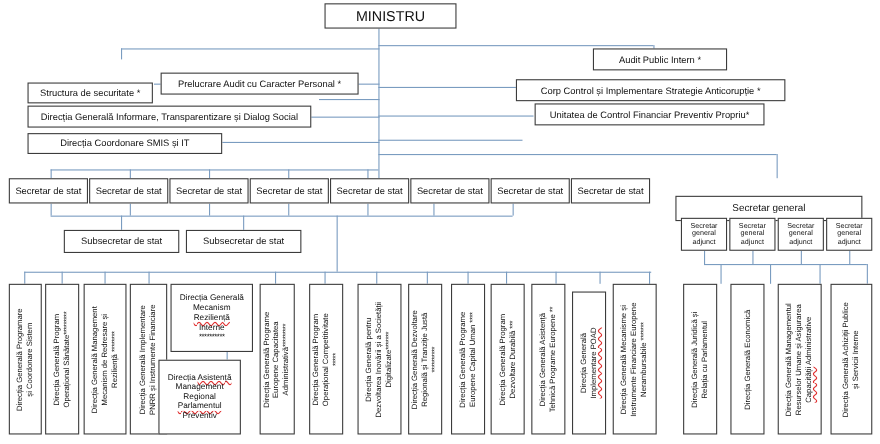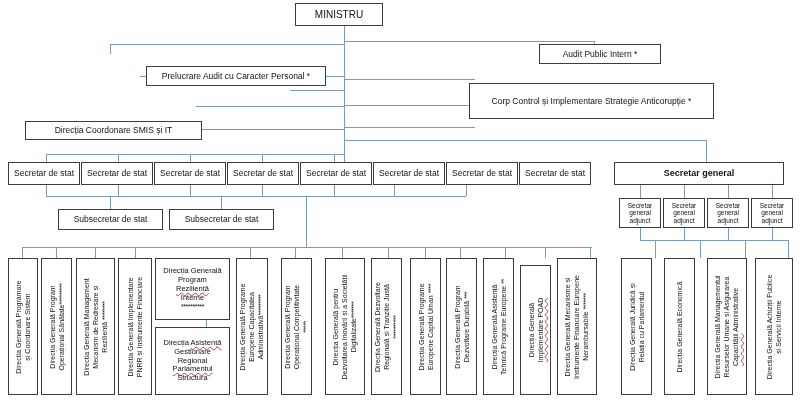--- a/index.html
+++ b/index.html
@@ -136,48 +136,51 @@
   <div class="ln lnh" style="left:640px; top:240px; width:148px;"></div>
   <div class="ln lnv" style="left:640px; top:228px; height:12px;"></div>
   <div class="ln lnv" style="left:684px; top:228px; height:12px;"></div>
   <div class="ln lnv" style="left:728px; top:228px; height:12px;"></div>
   <div class="ln lnv" style="left:772px; top:228px; height:12px;"></div>
   <div class="ln lnv" style="left:655px; top:240px; height:18px;"></div>
   <div class="ln lnv" style="left:700px; top:240px; height:18px;"></div>
   <div class="ln lnv" style="left:745px; top:240px; height:18px;"></div>
   <div class="ln lnv" style="left:788px; top:240px; height:18px;"></div>
 
-  <div class="box" style="left:295px; top:3px; width:88px; height:23px; font-size:10px;">MINISTRU</div>
-
-
+  <div class="box" style="left:295px; top:3px; width:120px; height:23px; font-size:13px;">MINISTRU</div>
+
+
+  <div class="box" style="left:25px; top:75px; width:114px; height:19px; font-size:8.5px;">Structura de securitate *</div>
 
   <div class="box" style="left:146px; top:66px; width:180px; height:20px; font-size:8.5px;">Prelucrare Audit cu Caracter Personal *</div>
 
+  <div class="box" style="left:25px; top:96px; width:258px; height:20px; font-size:8.5px;">Direcția Generală Informare, Transparentizare și Dialog Social</div>
 
   <div class="box" style="left:539px; top:44px; width:122px; height:20px; font-size:8.5px;">Audit Public Intern *</div>
 
   <div class="box" style="left:25px; top:121px; width:177px; height:19px; font-size:8.5px;">Direcția Coordonare SMIS și IT</div>
 
-  <div class="box" style="left:469px; top:83px; width:245px; height:36px; font-size:8.5px;">Corp Control și Implementare Strategie Anticorupție *</div>
-
+  <div class="box" style="left:469px; top:72px; width:245px; height:20px; font-size:8.5px;">Corp Control și Implementare Strategie Anticorupție *</div>
+
+  <div class="box" style="left:486px; top:94px; width:209px; height:20px; font-size:8.5px;">Unitatea de Control Financiar Preventiv Propriu*</div>
 
 
   <div class="box" style="left:8px; top:162px; width:72px; height:23px; font-size:8.5px;">Secretar de stat</div>
   <div class="box" style="left:81px; top:162px; width:72px; height:23px; font-size:8.5px;">Secretar de stat</div>
   <div class="box" style="left:154px; top:162px; width:72px; height:23px; font-size:8.5px;">Secretar de stat</div>
   <div class="box" style="left:227px; top:162px; width:72px; height:23px; font-size:8.5px;">Secretar de stat</div>
   <div class="box" style="left:300px; top:162px; width:72px; height:23px; font-size:8.5px;">Secretar de stat</div>
   <div class="box" style="left:373px; top:162px; width:72px; height:23px; font-size:8.5px;">Secretar de stat</div>
   <div class="box" style="left:446px; top:162px; width:72px; height:23px; font-size:8.5px;">Secretar de stat</div>
   <div class="box" style="left:519px; top:162px; width:72px; height:23px; font-size:8.5px;">Secretar de stat</div>
 
   <div class="box" style="left:58px; top:209px; width:105px; height:21px; font-size:8.5px;">Subsecretar de stat</div>
   <div class="box" style="left:169px; top:209px; width:105px; height:21px; font-size:8.5px;">Subsecretar de stat</div>
 
-  <div class="box" style="left:614px; top:162px; width:170px; height:23px; font-size:9px;font-weight:bold;">Secretar general</div>
+  <div class="box" style="left:614px; top:178px; width:170px; height:23px; font-size:9px;">Secretar general</div>
 
   <div class="box" style="left:619px; top:198px; width:42px; height:30px; font-size:6.5px;">Secretar general adjunct</div>
   <div class="box" style="left:663px; top:198px; width:42px; height:30px; font-size:6.5px;">Secretar general adjunct</div>
   <div class="box" style="left:707px; top:198px; width:42px; height:30px; font-size:6.5px;">Secretar general adjunct</div>
   <div class="box" style="left:751px; top:198px; width:42px; height:30px; font-size:6.5px;">Secretar general adjunct</div>
 
   <div class="vbox" style="left:8px; top:258px; width:30px; height:137px;">
     <div class="vtxt" style="font-size:7px; width:135px;">
       <span>Direcția Generală Programare</span><br><span>și Coordonare Sistem</span>
     </div>
@@ -196,32 +199,32 @@
   </div>
 
   <div class="vbox" style="left:118px; top:258px; width:34px; height:137px;">
     <div class="vtxt" style="font-size:7px; width:135px;">
       <span>Direcția Generală Implementare</span><br><span>PNRR și Instrumente Financiare</span>
     </div>
   </div>
 
   <div class="box" style="left:155px; top:258px; width:75px; height:62px; flex-direction:column; font-size:7.5px; padding:2px 1px;">
     <span>Direcția Generală</span>
-    <span>Program</span>
+    <span>Mecanism</span>
     <span class="sp">Reziliență</span>
     <span>Interne</span>
     <span class="ast" style="font-size:7px;">**********</span>
   </div>
 
-  <div class="box" style="left:155px; top:327px; width:75px; height:68px; flex-direction:column; font-size:7.5px; padding:2px 1px;">
+  <div class="box" style="left:144px; top:327px; width:75px; height:68px; flex-direction:column; font-size:7.5px; padding:2px 1px;">
     <span>Direcția <span class="sp">Asistență</span></span>
-    <span>Gestionare</span>
+    <span>Management</span>
     <span>Regional</span>
     <span class="sp">Parlamentul</span>
-    <span>Structura</span>
+    <span>Preventiv</span>
   </div>
 
   <div class="vbox" style="left:236px; top:258px; width:32px; height:137px;">
     <div class="vtxt" style="font-size:7px; width:135px;">
       <span>Direcția Generală Programe</span><br><span>Europene Capacitatea</span><br><span>Administrativă</span><span class="ast">*********</span>
     </div>
   </div>
 
   <div class="vbox" style="left:281px; top:258px; width:31px; height:137px;">
     <div class="vtxt" style="font-size:7px; width:135px;">

